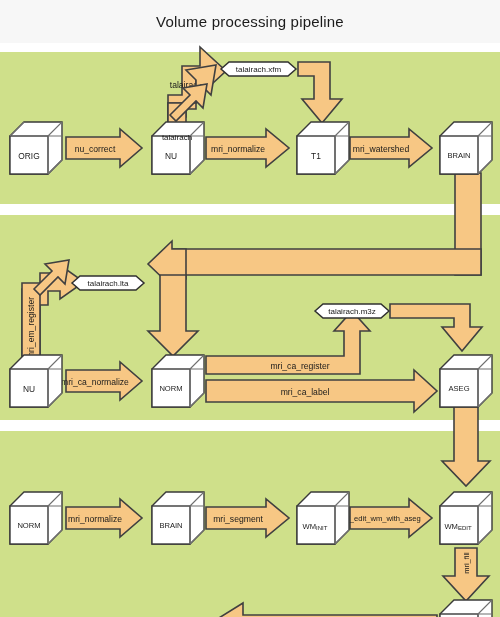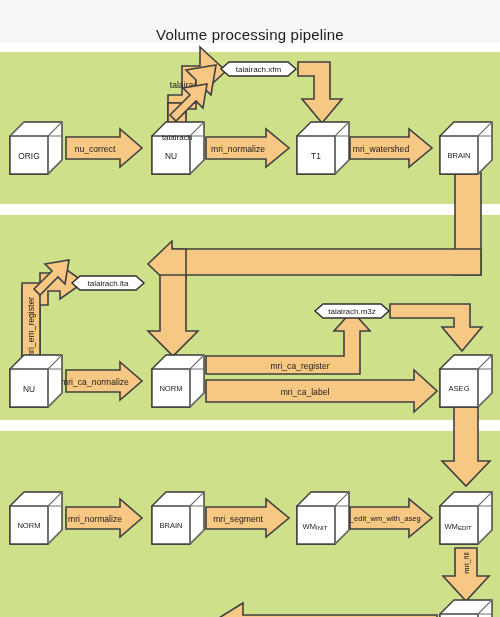--- a/index.html
+++ b/index.html
@@ -1,19 +1,19 @@
 <!DOCTYPE html>
 <html><head>
 <meta charset="utf-8">
 <style>
   html,body{margin:0;padding:0;background:#ffffff;}
   body{width:500px;height:617px;position:relative;overflow:hidden;
        font-family:"Liberation Sans","DejaVu Sans",sans-serif;}
   #titlebar{position:absolute;left:0;top:0;width:500px;height:43px;
-            background:#f7f7f7;display:flex;align-items:flex-end;justify-content:center;}
+            background:#f7f7f7;display:flex;align-items:center;justify-content:center;}
   #title{font-size:15px;color:#1b1b1b;letter-spacing:.2px;}
   #canvas{position:absolute;left:0;top:43px;width:500px;height:574px;}
   svg{display:block;}
   .bandrect{}
   .cubeface{fill:#ffffff;stroke:#3a3a3a;stroke-width:1.4;}
   .cubeedge{fill:none;stroke:#6f6f6f;stroke-width:1.1;}
   .arrow{fill:#f7c784;stroke:#404040;stroke-width:1.6;stroke-linejoin:miter;}
   .hex{fill:#ffffff;stroke:#303030;stroke-width:1.5;}
   .lbl{font-size:8.6px;fill:#1a1a1a;text-anchor:middle;dominant-baseline:central;
        font-family:"Liberation Sans","DejaVu Sans",sans-serif;}

